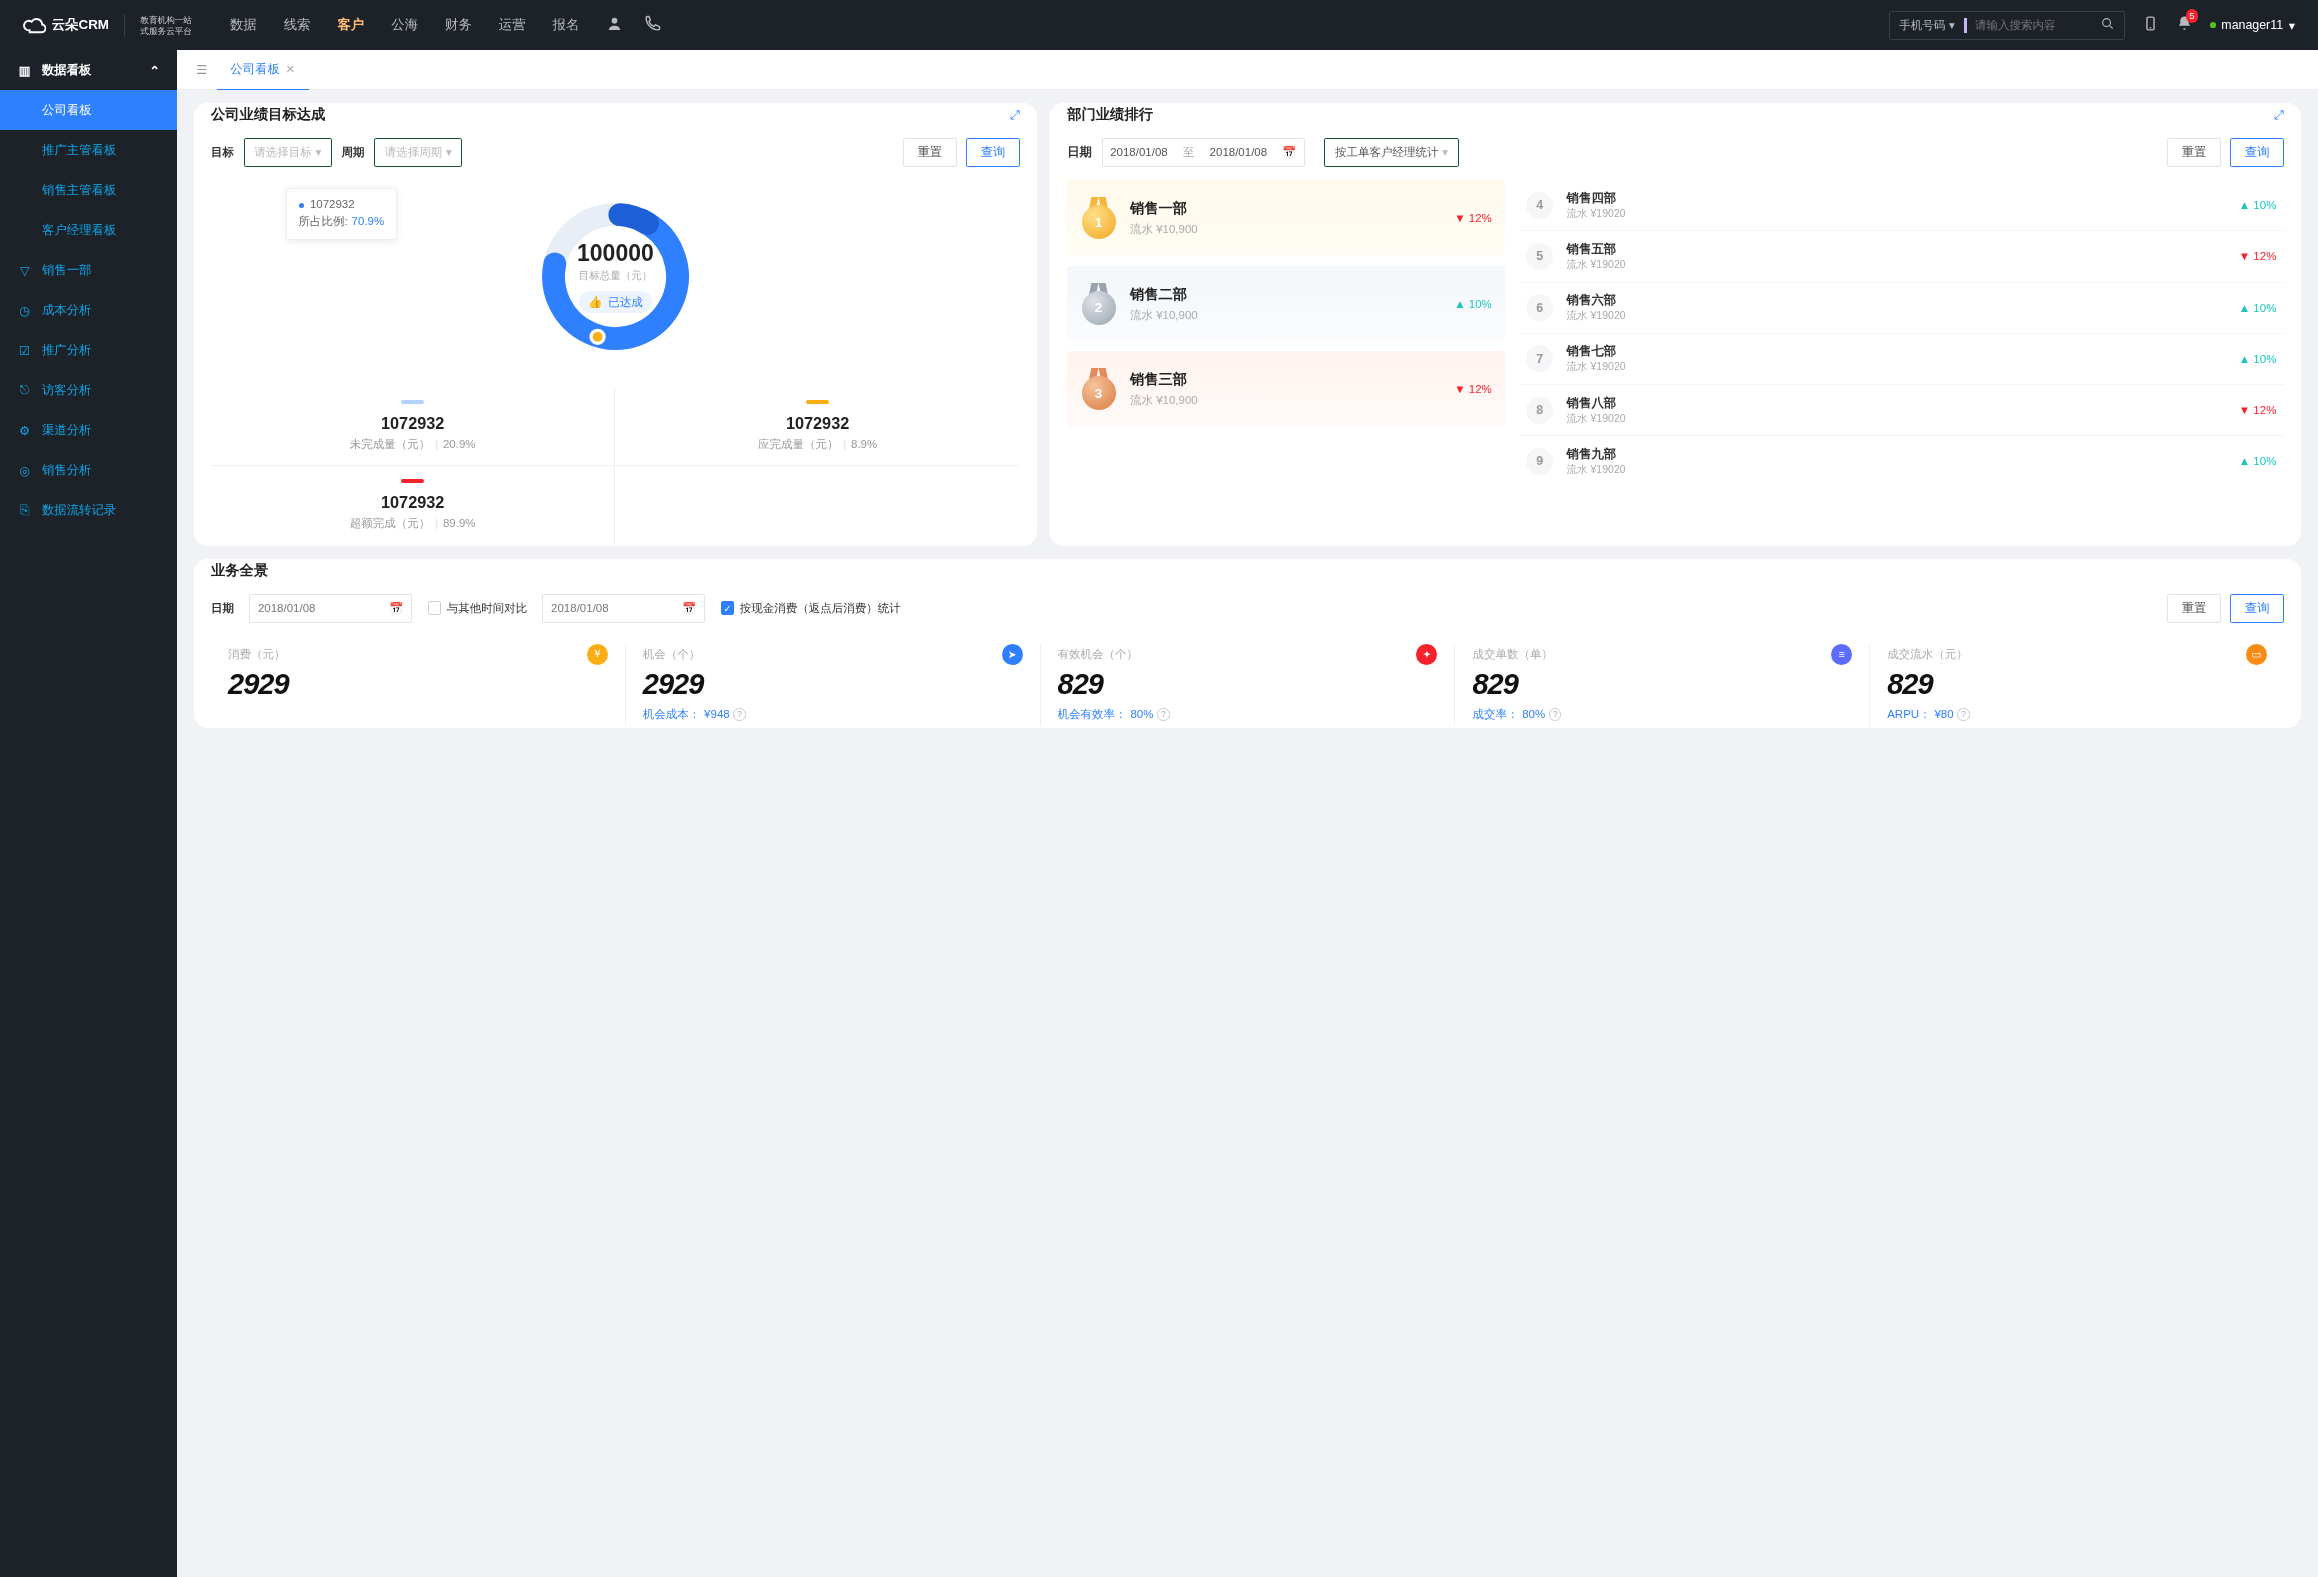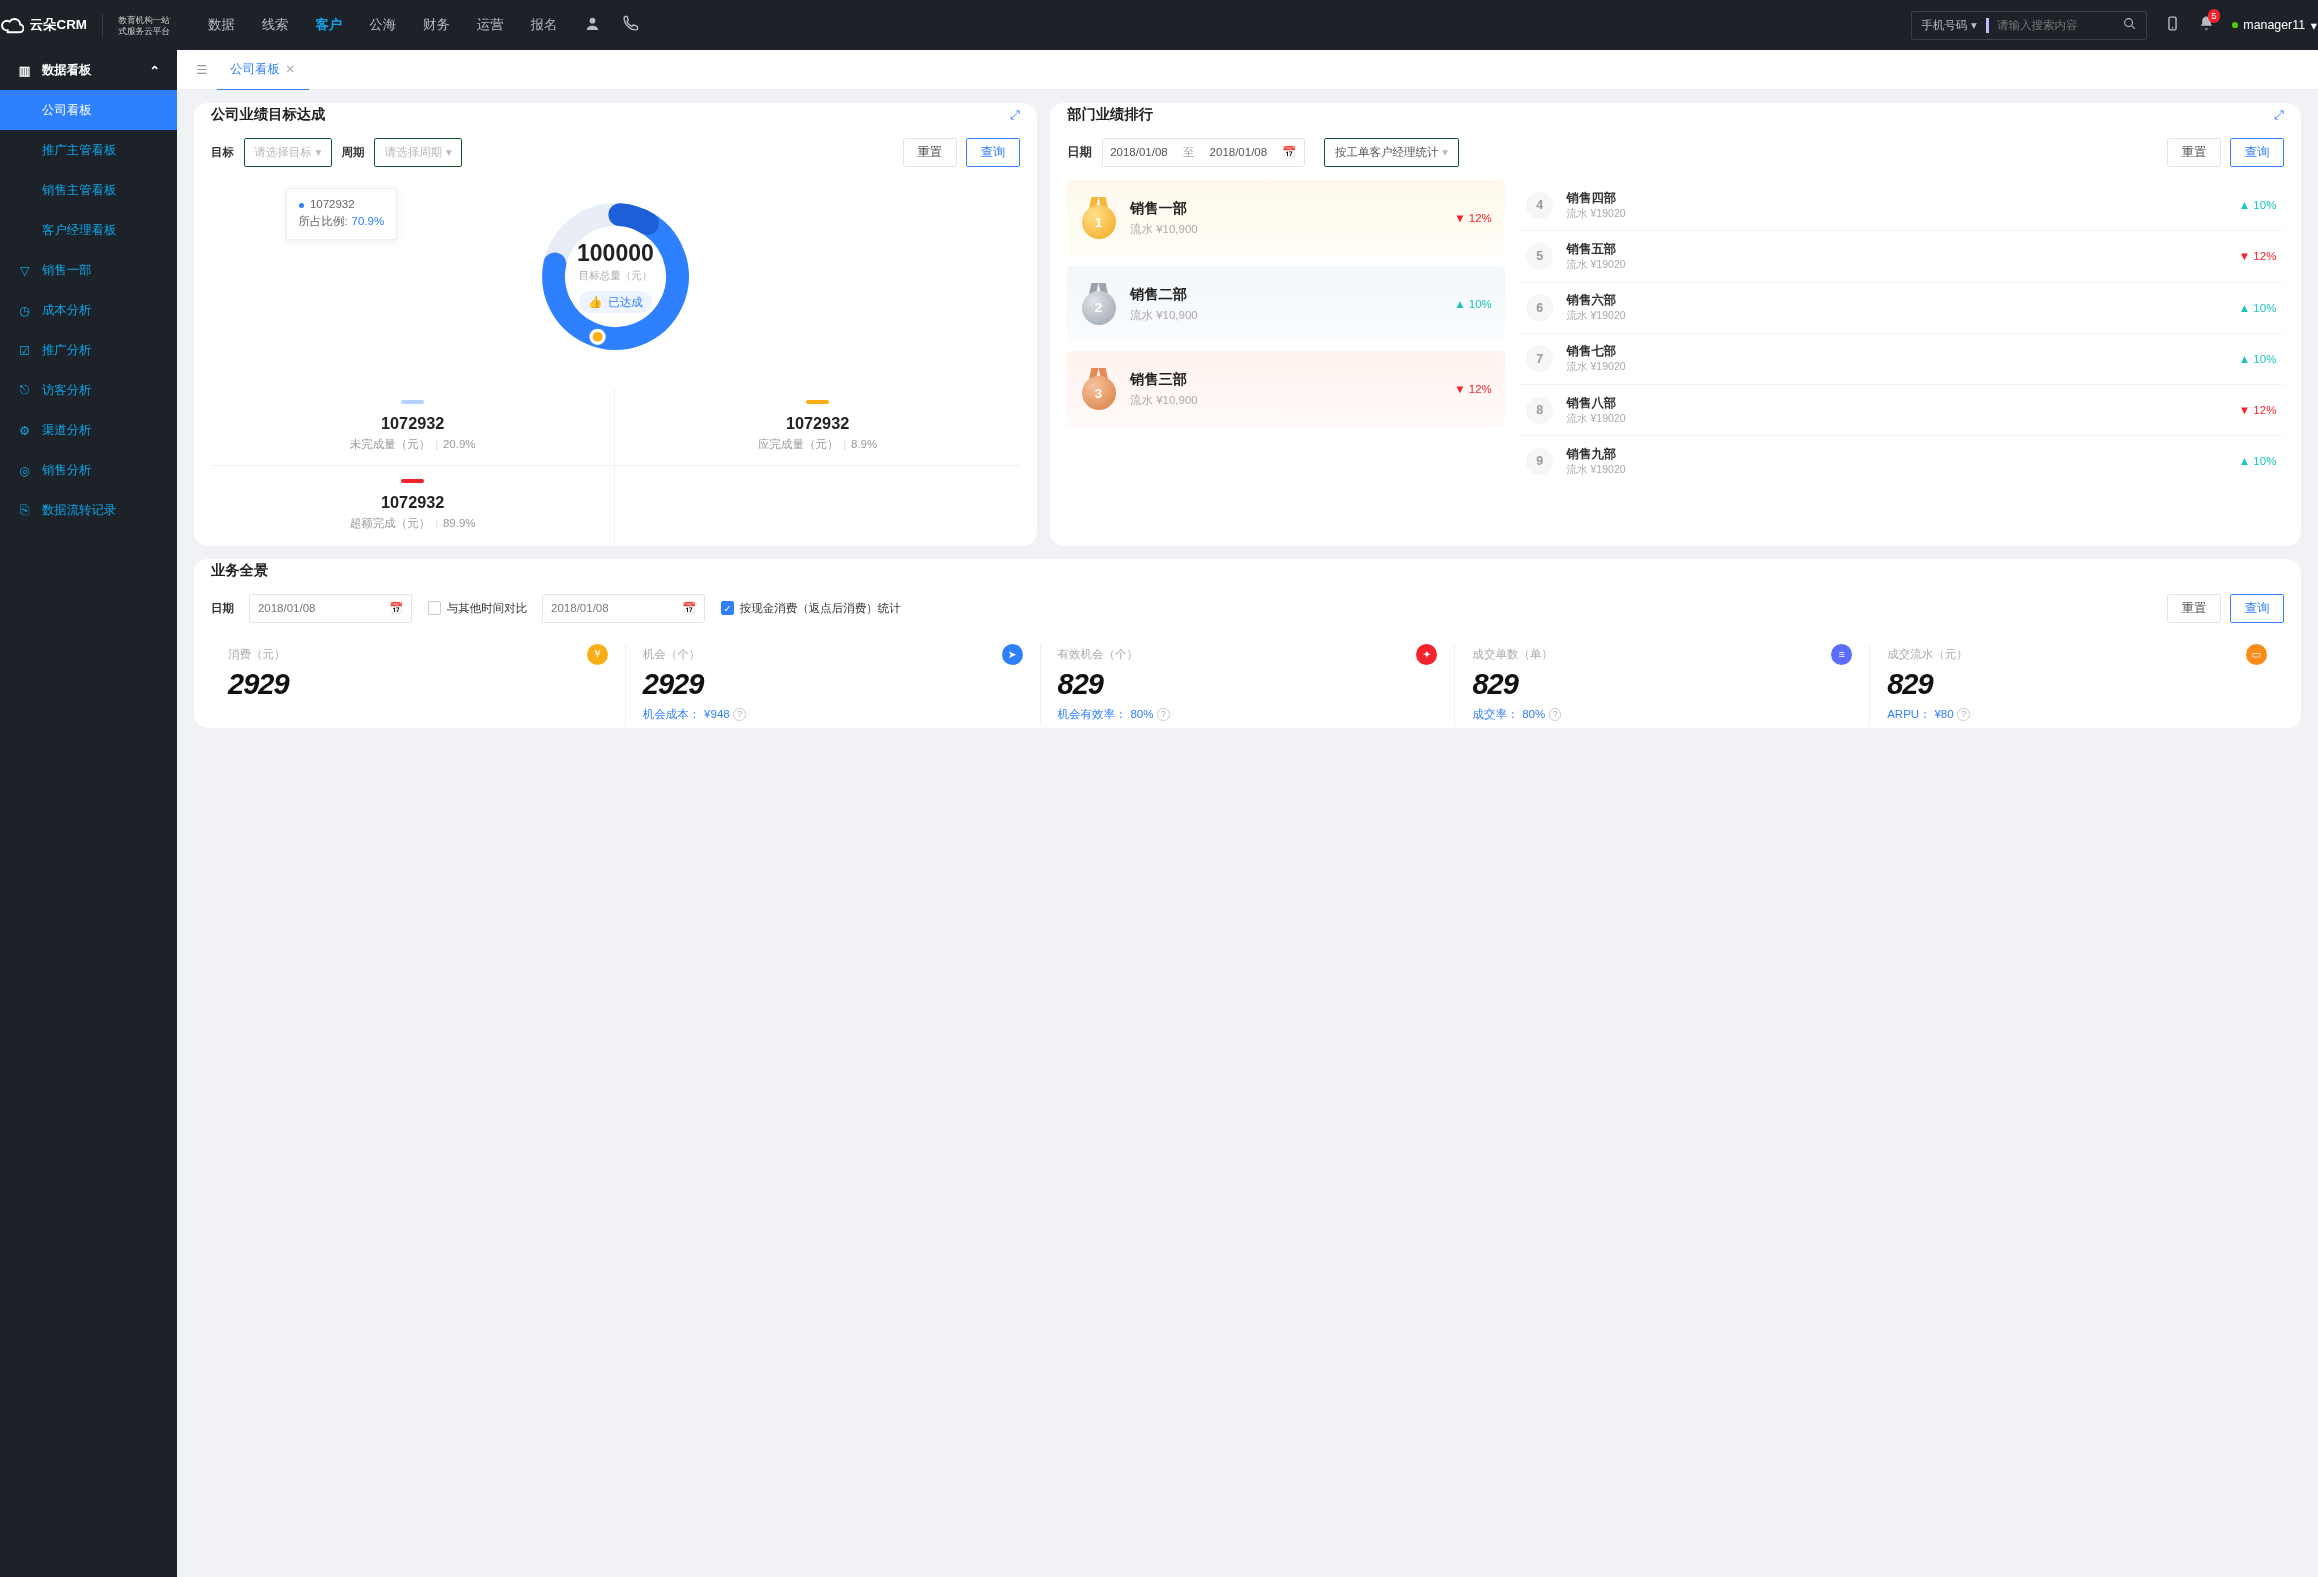--- a/index.html
+++ b/index.html
@@ -1,28 +1,28 @@
 <!DOCTYPE html>
 <html><head>
 <meta charset="utf-8">
 <style>
 * { box-sizing: border-box; margin: 0; padding: 0; }
 body { font-family: -apple-system, "PingFang SC", "Microsoft YaHei", sans-serif; background: #f0f2f5; color: #333; font-size: 12.4px; }
 
 
-.top-header { height: 50px; background: #1d2229; display: flex; align-items: center; padding: 0 1px; }
+.top-header { height: 50px; background: #1d2229; display: flex; align-items: center; padding: 0 23px; }
 .logo-zone { display: flex; align-items: center; gap: 7.6px; color: #fff; font-size: 10.5px; line-height: 11.5px; }
 .logo-zone .brand { display:flex; align-items:center; gap:5.7px;}
 .logo-zone svg { width:23px; height:23px; }
 .logo-zone .brand-txt { font-size:13.4px; font-weight:600;}
 .logo-zone .sep { width:1px; height:23px; background:#3a3f46; margin:0 7.6px;}
 .logo-zone .tag { font-size:8.6px; color:#ccc; line-height:10.5px;}
 .top-nav { display: flex; gap: 27px; margin-left: 38px; }
 .top-nav-item { color: #b7bbbf; font-size: 13.4px; cursor:pointer; }
-.top-nav-item.active { color:#0ea5e9; font-weight:bold;}
+.top-nav-item.active { color:#fdba74; font-weight:bold;}
 .top-nav-icon { color:#b7bbbf; }
 .top-right { margin-left:auto; display:flex; align-items:center; gap:17px; color:#b7bbbf;}
 .search-wrap { display:flex; align-items:center; background:transparent; border:1px solid #3a3f46; border-radius:1.9px; height:29px;}
 .search-wrap select, .search-wrap input { background:transparent; border:none; color:#b7bbbf; font-size:11.5px; height:27px; padding:0 7.6px; outline:none;}
 .search-wrap .sel-box { display:flex;align-items:center;gap:3.8px;padding:0 9.6px;border-right:3px solid #c4b5fd;font-size:11.5px;}
 .search-wrap input { width:124px;}
 .search-wrap .search-btn { padding:0 9.6px; cursor:pointer;}
 .top-icon { position:relative;}
 .top-icon .badge { position:absolute; top:-5.7px; left:9.6px; background:#f5222d; color:#fff; font-size:9.6px; border-radius:7.6px; padding:0 3.8px; line-height:13.4px;}
 .user-chip { display:flex; align-items:center; gap:5.7px; font-size:12.4px; color:#fff;}

